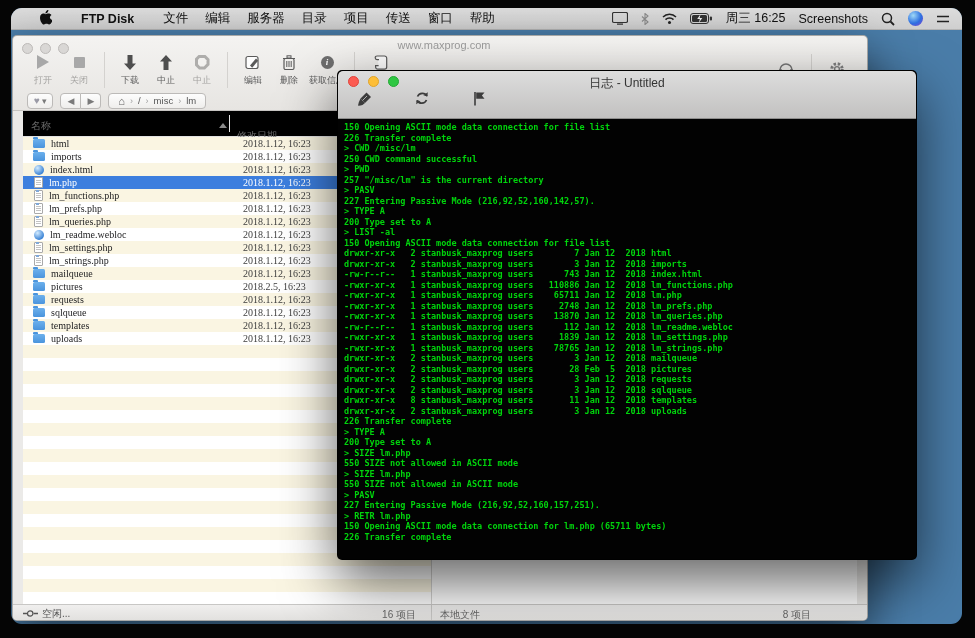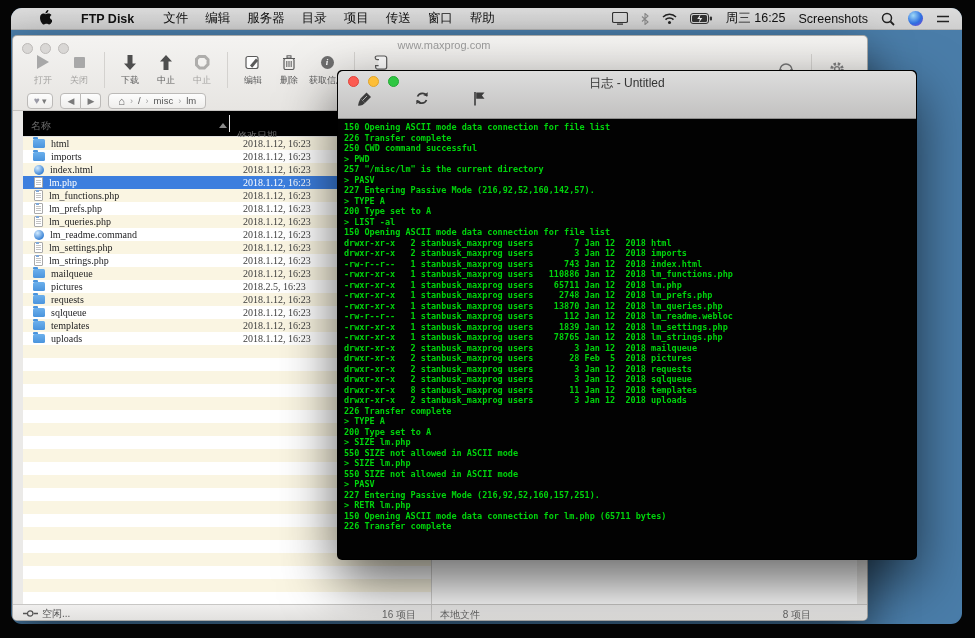--- a/index.html
+++ b/index.html
@@ -349,21 +349,21 @@
             </div>
 
             <div class="file-row">
               <span class="ficon php"></span>
               <span class="fname">lm_queries.php</span>
               <span class="fdate">2018.1.12, 16:23</span>
             </div>
 
             <div class="file-row">
               <span class="ficon globe"></span>
-              <span class="fname">lm_readme.command</span>
+              <span class="fname">lm_readme.webloc</span>
               <span class="fdate">2018.1.12, 16:23</span>
             </div>
 
             <div class="file-row">
               <span class="ficon php"></span>
               <span class="fname">lm_settings.php</span>
               <span class="fdate">2018.1.12, 16:23</span>
             </div>
 
             <div class="file-row">
@@ -466,20 +466,21 @@
                 </svg>
               </span>
             <span>标志</span>
           </div>
         </div>
       </div>
       <div class="term">
 
       <div class="tline">150 Opening ASCII mode data connection for file list</div>
           <div class="tline">226 Transfer complete</div>
+          <div class="tline">&gt; CWD /misc/lm</div>
           <div class="tline">250 CWD command successful</div>
           <div class="tline">&gt; PWD</div>
           <div class="tline">257 "/misc/lm" is the current directory</div>
           <div class="tline">&gt; PASV</div>
           <div class="tline">227 Entering Passive Mode (216,92,52,160,142,57).</div>
           <div class="tline">&gt; TYPE A</div>
           <div class="tline">200 Type set to A</div>
           <div class="tline">&gt; LIST -al</div>
           <div class="tline">150 Opening ASCII mode data connection for file list</div>
           <div class="tline">drwxr-xr-x   2 stanbusk_maxprog users        7 Jan 12  2018 html</div>

